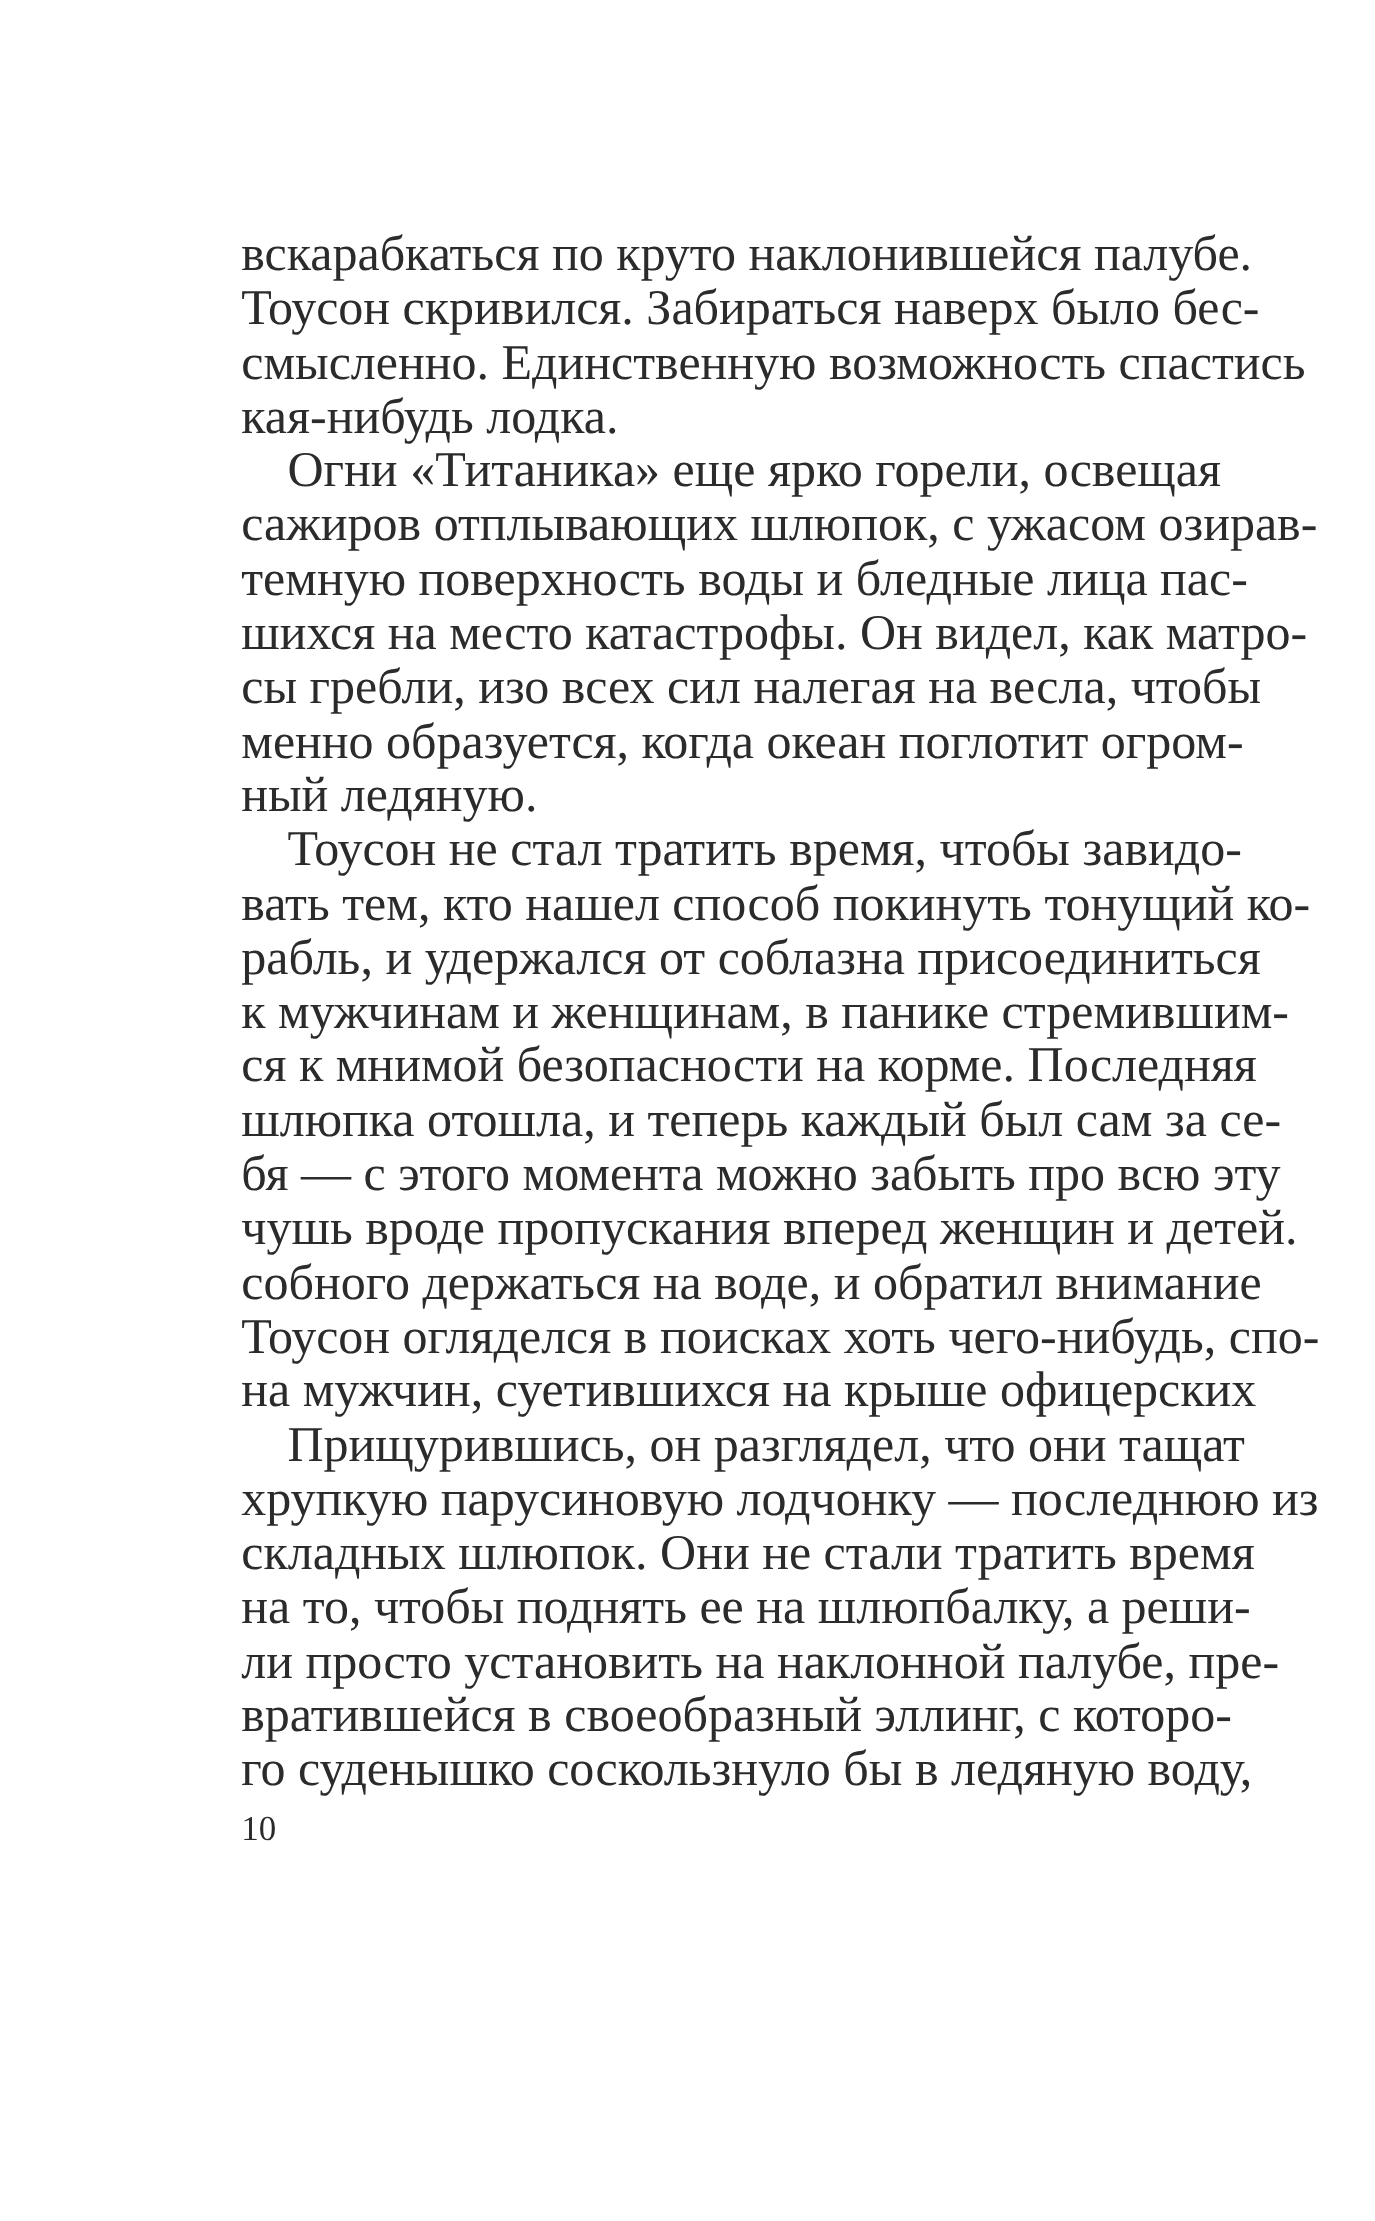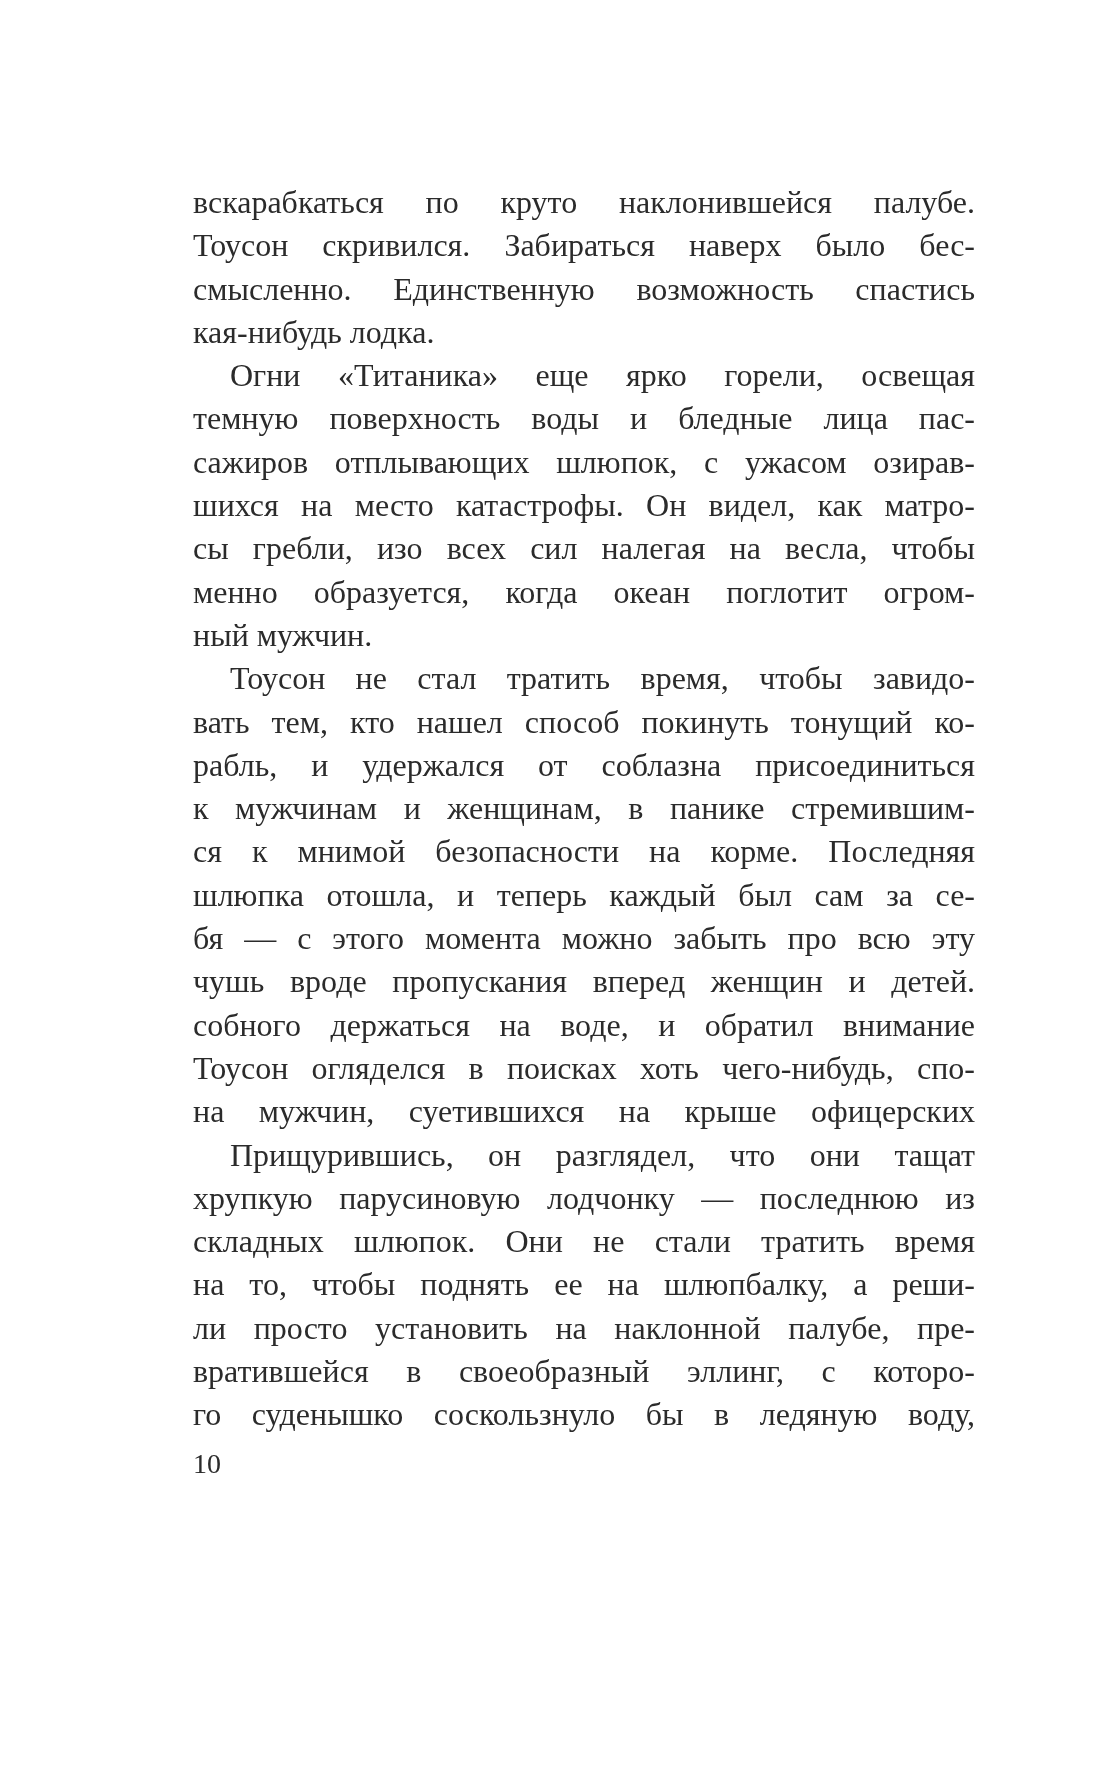--- a/index.html
+++ b/index.html
@@ -1,21 +1,21 @@
 <!DOCTYPE html>
 <html><head>
 <meta charset="utf-8">
 <style>
   html, body { margin: 0; padding: 0; background: #ffffff; }
   body { width: 1100px; height: 1777px; position: relative; overflow: hidden; }
   .page {
     position: absolute; left: 193px; top: 181px; width: 782px;
     font-family: "Liberation Serif", "DejaVu Serif", serif;
     color: #2b2b2b;
-    font-size: 32px;
+    font-size: 40px;
     line-height: 43.3px;
   }
   .line {
     display: block; white-space: nowrap;
     text-align: justify; text-align-last: justify;
     height: 43.3px;
   }
   .line.last { text-align-last: left; }
   .line.indent { padding-left: 37px; }
   .page-number {
@@ -29,26 +29,26 @@
 
 <div class="page">
   <div>
     <span class="line">вскарабкаться по круто наклонившейся палубе.</span>
     <span class="line">Тоусон скривился. Забираться наверх было бес-</span>
     <span class="line">смысленно. Единственную возможность спастись</span>
     <span class="line last">кая-нибудь лодка.</span>
   </div>
   <div>
     <span class="line indent">Огни «Титаника» еще ярко горели, освещая</span>
+    <span class="line">сажиров отплывающих шлюпок, с ужасом озирав-</span>
     <span class="line">темную поверхность воды и бледные лица пас-</span>
-    <span class="line">сажиров отплывающих шлюпок, с ужасом озирав-</span>
     <span class="line">шихся на место катастрофы. Он видел, как матро-</span>
     <span class="line">сы гребли, изо всех сил налегая на весла, чтобы</span>
     <span class="line">менно образуется, когда океан поглотит огром-</span>
-    <span class="line last">ный мужчин.</span>
+    <span class="line last">ный ледяную.</span>
   </div>
   <div>
     <span class="line indent">Тоусон не стал тратить время, чтобы завидо-</span>
     <span class="line">вать тем, кто нашел способ покинуть тонущий ко-</span>
     <span class="line">рабль, и удержался от соблазна присоединиться</span>
     <span class="line">к мужчинам и женщинам, в панике стремившим-</span>
     <span class="line">ся к мнимой безопасности на корме. Последняя</span>
     <span class="line">шлюпка отошла, и теперь каждый был сам за се-</span>
     <span class="line">бя — с этого момента можно забыть про всю эту</span>
     <span class="line">чушь вроде пропускания вперед женщин и детей.</span>

